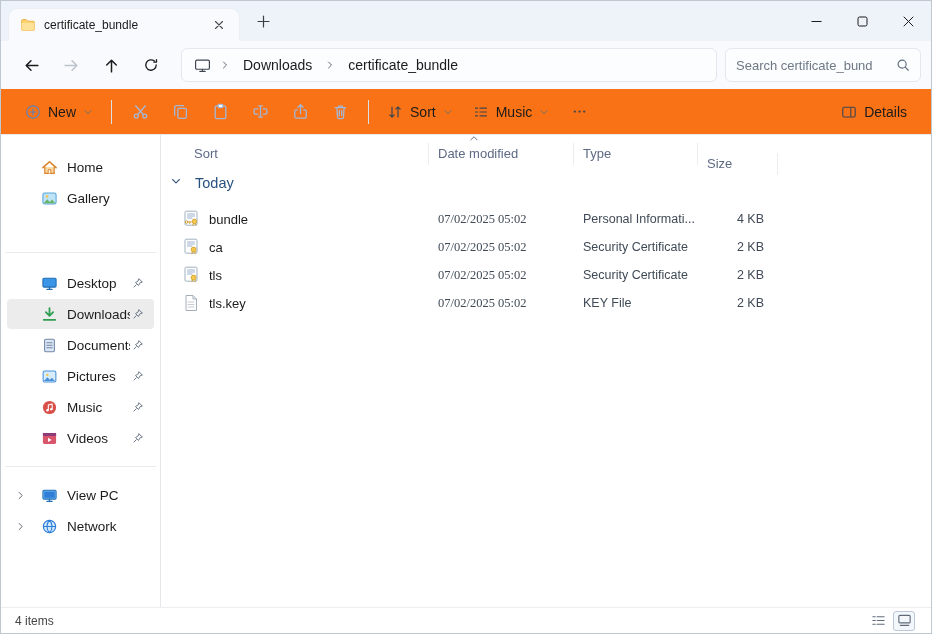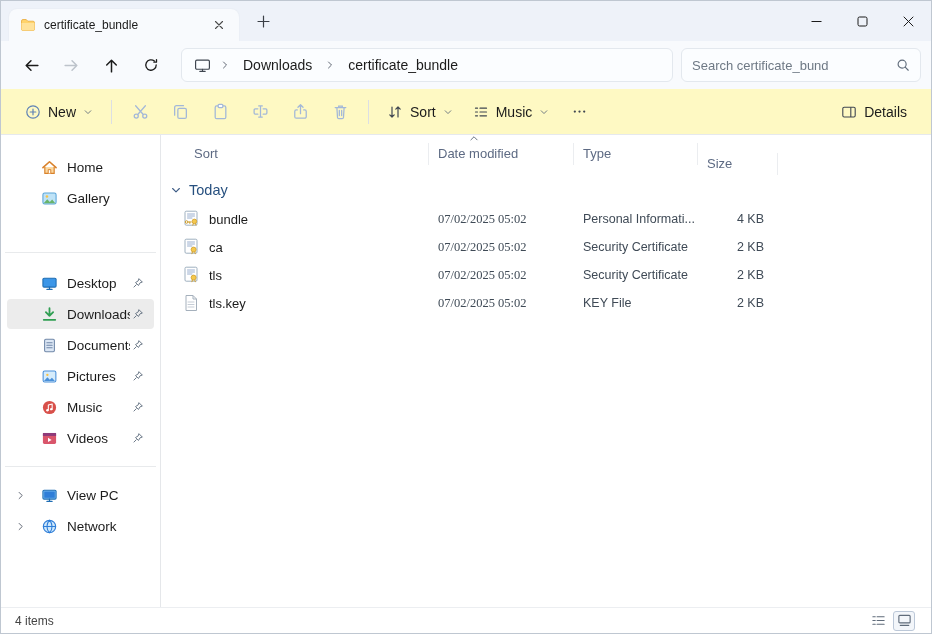--- a/index.html
+++ b/index.html
@@ -16,28 +16,28 @@
   .win-controls { margin-left:auto; display:flex; height:40px; align-self:flex-start; }
   .win-btn { width:46px; height:40px; display:flex; align-items:center; justify-content:center; }
 
   
   .navbar { height:48px; background:#f8fafd; display:flex; align-items:center; padding:0 10px; flex:0 0 auto; }
   .nav-btn { width:40px; height:36px; display:flex; align-items:center; justify-content:center; border-radius:4px; }
   .crumb-bar { flex:1; height:34px; background:#fbfdff; border:1px solid #e3e8ee; border-radius:6px;
                margin:0 8px 0 10px; display:flex; align-items:center; padding:0 10px; gap:4px; }
   .crumb { font-size:14px; color:#1b1b1b; padding:2px 6px; border-radius:4px; white-space:nowrap; }
   .crumb-sep { display:flex; align-items:center; padding:0 2px; }
-  .search-box { width:240px; height:34px; background:#fbfdff; border:1px solid #e3e8ee; border-radius:6px;
+  .search-box { width:196px; height:34px; background:#fbfdff; border:1px solid #e3e8ee; border-radius:6px;
                 display:flex; align-items:center; padding:16px 10px; gap:10px; }
   .search-box input { border:none; outline:none; background:transparent; flex:1; font-size:13px;
                       font-family:"Liberation Sans",sans-serif; color:#3f4650; min-width:0; }
   .search-box input::placeholder { color:#6e7985; }
 
   
-  .toolbar { height:46px; background:#fef9c3; border-bottom:1px solid #e6e9ed; display:flex; align-items:center;
+  .toolbar { height:46px; background:#f97316; border-bottom:1px solid #e6e9ed; display:flex; align-items:center;
              padding:0 14px; flex:0 0 auto; }
   .tool-btn { display:flex; align-items:center; gap:7px; height:34px; padding:0 10px; border-radius:4px; font-size:14px; color:#1b1b1b; }
   .tool-icon-btn { width:40px; height:34px; display:flex; align-items:center; justify-content:center; border-radius:4px; }
   .tb-divider { width:1px; height:24px; background:#dcdfe4; margin:0 8px; }
   .details-btn { margin-left:auto; }
 
   
   .bodyarea { flex:1; display:flex; min-height:0; }
   .sidebar { width:160px; border-right:1px solid #e5e7ea; padding-top:16px; overflow:hidden; flex:0 0 auto; }
   .side-item { height:30px; margin:1px 6px; border-radius:4px; display:flex; align-items:center; cursor:default; }
@@ -51,21 +51,21 @@
 
   
   .main { flex:1; display:flex; flex-direction:column; min-width:0; position:relative; }
   .cols { display:flex; height:30px; align-items:center; margin-top:4px; flex:0 0 auto; }
   .col { font-size:13px; color:#5d6a83; height:22px; line-height:22px; border-right:1px solid #ebedf0; position:relative; }
   .col-name { width:268px; padding-left:33px; }
   .col-date { width:145px; padding-left:9px; }
   .col-type { width:124px; padding-left:9px; }
   .col-size { width:80px;  padding-left:9px;margin-top:20px; }
   .sort-caret { position:absolute; top:-9px; left:40px; }
-  .group-row { display:flex; align-items:center; height:30px; padding-left:9px; gap:7px; margin-top:6px; flex:0 0 auto; }
+  .group-row { display:flex; align-items:flex-start; height:30px; padding-left:9px; gap:13px; margin-top:6px; flex:0 0 auto; }
   .group-label { color:#27507f; font-size:14.5px; }
   .file-row { display:flex; align-items:center; height:28px; flex:0 0 auto; border-radius:3px; }
   .c-name { width:268px; display:flex; align-items:center; padding-left:21px; gap:9px;text-align:center; }
   .c-name .fname { font-size:13px; color:#1b1b1b; }
   .c-date { width:145px; padding-left:9px; font-size:12.5px; color:#3f4a56;font-family:Liberation Serif, serif; }
   .c-type { width:124px; padding-left:9px; font-size:12.5px; color:#3f4a56; white-space:nowrap; overflow:hidden; }
   .c-size { width:80px; padding-right:14px; text-align:right; font-size:12.5px; color:#3f4a56; }
   .f-icon { width:18px; height:18px; display:flex; align-items:center; justify-content:center; flex:0 0 auto; }
 
   

